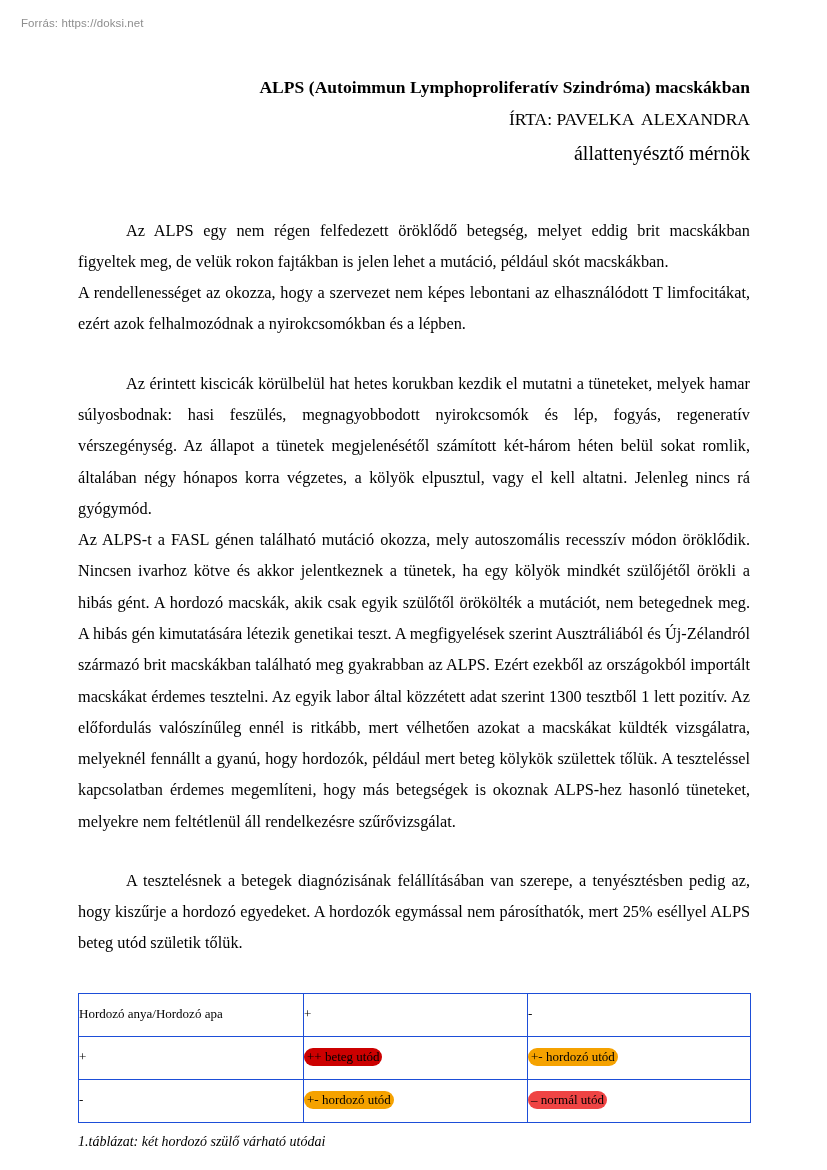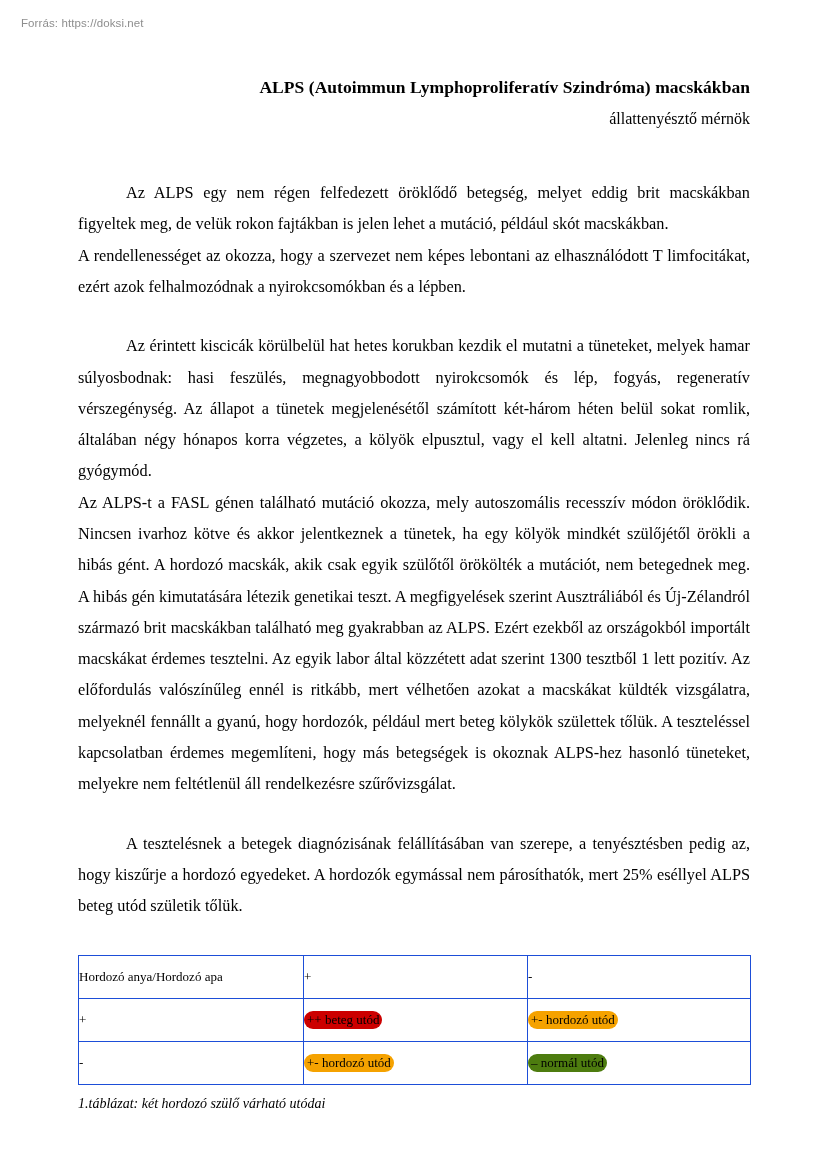--- a/index.html
+++ b/index.html
@@ -53,21 +53,21 @@
 
   .doc-author {
     font-size: 17.5px;
     font-weight: normal;
     line-height: 1.32;
     margin-top: 9px;
     white-space: pre;
   }
 
   .doc-subtitle {
-    font-size: 16px;
+    font-size: 20px;
     font-weight: normal;
     line-height: 1.32;
     margin-top: 9px;
   }
 
   
   .para {
     font-size: 16.3px;
     line-height: 1.92;
     text-align: justify;
@@ -127,20 +127,21 @@
 <body>
 
 <div class="page">
 
   <div class="source-header">Forrás: https://doksi.net</div>
 
   <div class="doc-body">
 
     <div class="title-block">
       <div class="doc-title">ALPS (Autoimmun Lymphoproliferatív Szindróma) macskákban</div>
+      <div class="doc-author">ÍRTA: PAVELKA  ALEXANDRA</div>
       <div class="doc-subtitle">állattenyésztő mérnök</div>
     </div>
 
     <p class="para indent block-gap-lg">Az ALPS egy nem régen felfedezett öröklődő betegség, melyet eddig brit macskákban figyeltek meg, de velük rokon fajtákban is jelen lehet a mutáció, például skót macskákban.</p>
 
     <p class="para block-gap-sm">A rendellenességet az okozza, hogy a szervezet nem képes lebontani az elhasználódott T limfocitákat, ezért azok felhalmozódnak a nyirokcsomókban és a lépben.</p>
 
     <p class="para indent block-gap-md">Az érintett kiscicák körülbelül hat hetes korukban kezdik el mutatni a tüneteket, melyek hamar súlyosbodnak: hasi feszülés, megnagyobbodott nyirokcsomók és lép, fogyás, regeneratív vérszegénység. Az állapot a tünetek megjelenésétől számított két-három héten belül sokat romlik, általában négy hónapos korra végzetes, a kölyök elpusztul, vagy el kell altatni. Jelenleg nincs rá gyógymód.</p>
 
     <p class="para block-gap-sm">Az ALPS-t a FASL génen található mutáció okozza, mely autoszomális recesszív módon öröklődik. Nincsen ivarhoz kötve és akkor jelentkeznek a tünetek, ha egy kölyök mindkét szülőjétől örökli a hibás gént. A hordozó macskák, akik csak egyik szülőtől örökölték a mutációt, nem betegednek meg. A hibás gén kimutatására létezik genetikai teszt. A megfigyelések szerint Ausztráliából és Új-Zélandról származó brit macskákban található meg gyakrabban az ALPS. Ezért ezekből az országokból importált macskákat érdemes tesztelni. Az egyik labor által közzétett adat szerint 1300 tesztből 1 lett pozitív. Az előfordulás valószínűleg ennél is ritkább, mert vélhetően azokat a macskákat küldték vizsgálatra, melyeknél fennállt a gyanú, hogy hordozók, például mert beteg kölykök születtek tőlük. A teszteléssel kapcsolatban érdemes megemlíteni, hogy más betegségek is okoznak ALPS-hez hasonló tüneteket, melyekre nem feltétlenül áll rendelkezésre szűrővizsgálat.</p>
@@ -168,21 +169,21 @@
             <td>
               <span class="hl" style="background-color: rgb(245, 162, 0);">+- hordozó utód</span>
             </td>
           </tr>
           <tr>
             <td>-</td>
             <td>
               <span class="hl" style="background-color: rgb(245, 162, 0);">+- hordozó utód</span>
             </td>
             <td>
-              <span class="hl" style="background-color: #4d7c0f;">– normál utód</span>
+              <span class="hl" style="background-color: #ef4444;">– normál utód</span>
             </td>
           </tr>
         </tbody>
       </table>
 
       <div class="table-caption">1.táblázat: két hordozó szülő várható utódai</div>
     </div>
 
   </div>
 </div>

